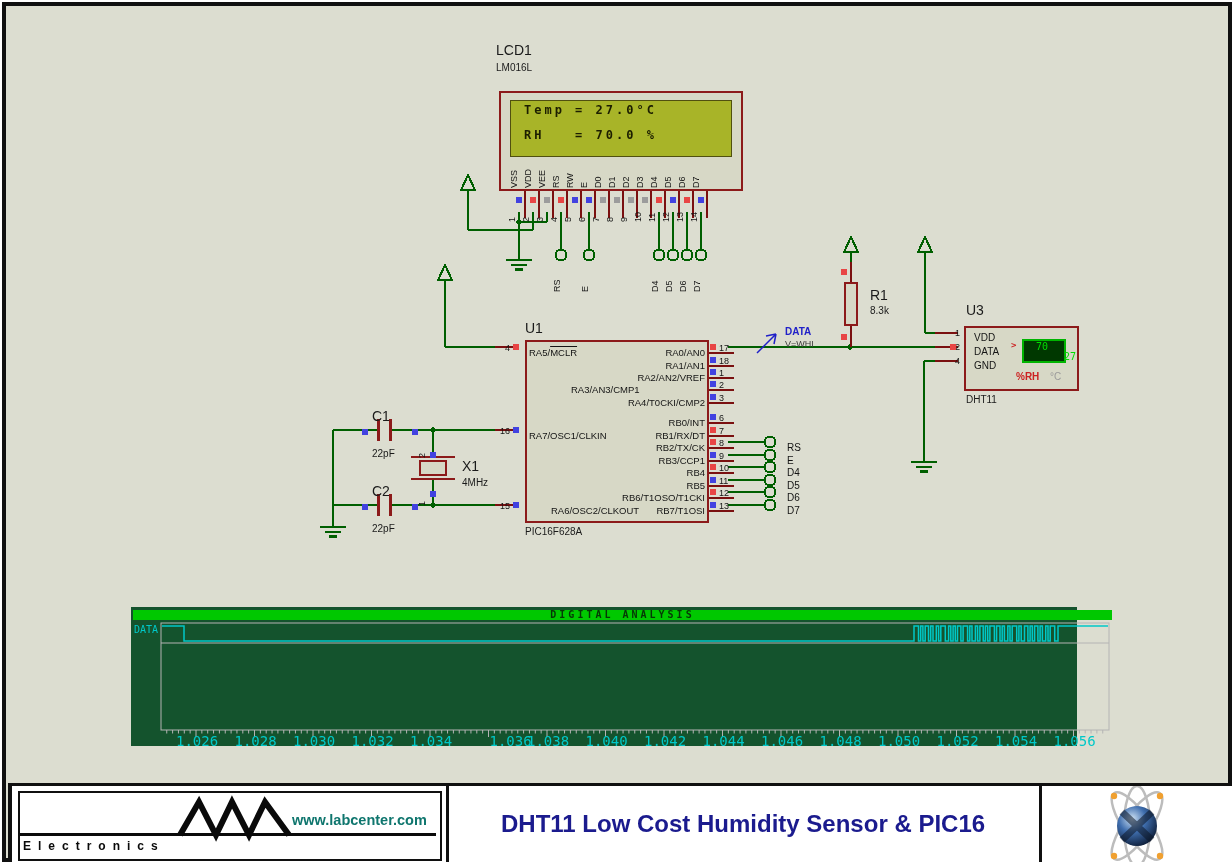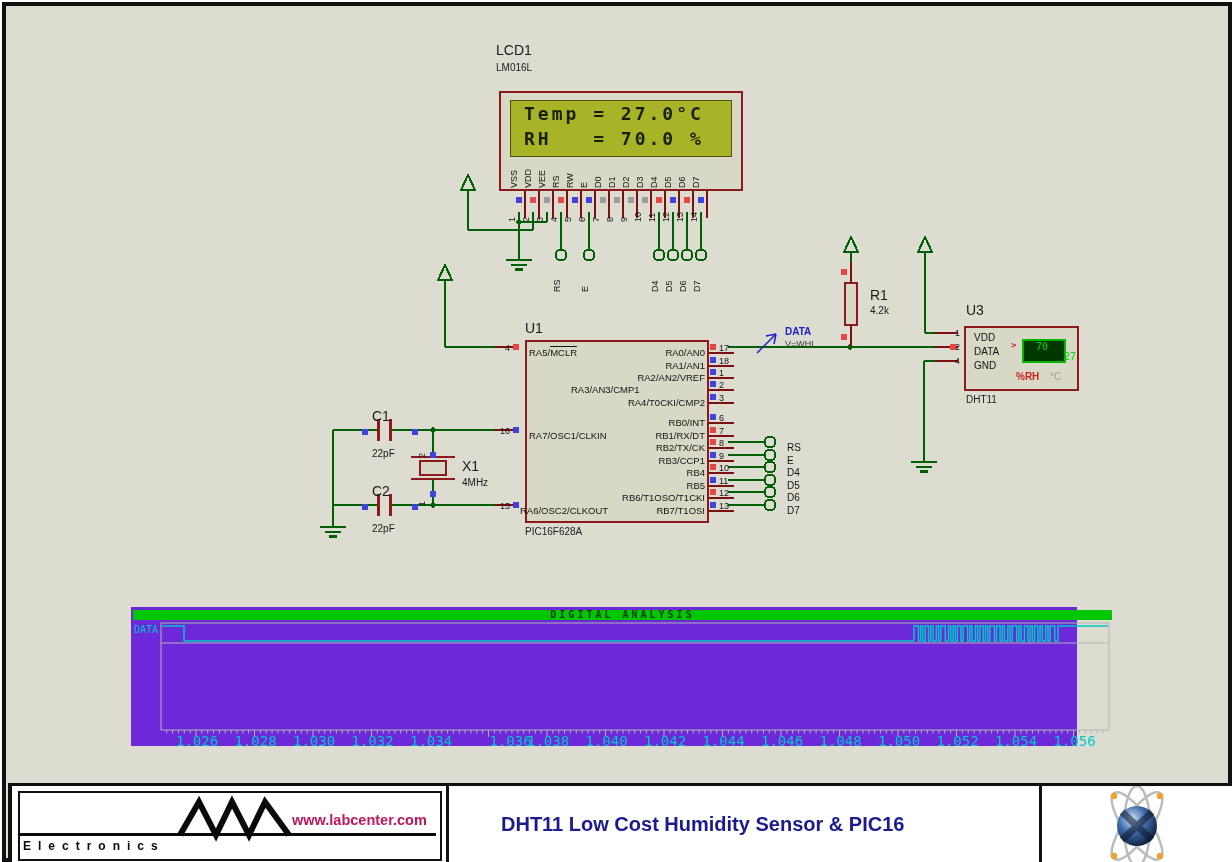--- a/index.html
+++ b/index.html
@@ -19,58 +19,58 @@
   .sq[data-state="red"]{background:#e84545;}
   .sq[data-state="gray"]{background:#9c9c9c;}
   .vl{position:absolute;width:2px;background:#7a1010;}
   .hl{position:absolute;height:2px;background:#7a1010;}
   
   .lcd-body{position:absolute;left:493px;top:85px;width:244px;height:100px;
             border:2px solid #8c1a1a;background:#d7d8c6;box-sizing:border-box;}
   .lcd-screen{position:absolute;left:504px;top:94px;width:222px;height:57px;
               background:#a8b428;border:1px solid #50500f;box-sizing:border-box;}
   .lcd-line{position:absolute;left:518px;font-family:"DejaVu Sans Mono",monospace;
-            font-weight:bold;font-size:18px;letter-spacing:3px;color:#1c1e00;white-space:pre;}
+            font-weight:bold;font-size:12px;letter-spacing:3px;color:#1c1e00;white-space:pre;}
   
   .mcu-body{position:absolute;left:519px;top:334px;width:184px;height:183px;
             border:2px solid #8c1a1a;background:#d7d8c6;box-sizing:border-box;}
   .ov{text-decoration:overline;}
   
   .dht-body{position:absolute;left:958px;top:320px;width:115px;height:65px;
             border:2px solid #8c1a1a;background:#d7d8c6;box-sizing:border-box;}
   .dht-pin{position:absolute;font-size:10px;color:#141414;line-height:12px;}
   .dht-display{position:absolute;left:1016px;top:333px;width:44px;height:24px;
                background:#003800;border:2px solid #00b400;box-sizing:border-box;}
   .dht-dval{position:absolute;width:40px;text-align:center;font-family:"DejaVu Sans Mono",monospace;
             font-size:10px;line-height:11px;color:#00dc00;}
   
-  .graph{position:absolute;left:125px;top:601px;width:946px;height:139px;background:#6d28d9;}
+  .graph{position:absolute;left:125px;top:601px;width:946px;height:139px;background:#14532d;}
   .graph-header{position:absolute;left:2px;top:3px;width:979px;height:10px;background:#00c800;
                 text-align:center;font-family:"DejaVu Sans Mono",monospace;font-weight:bold;
                 font-size:10px;line-height:10px;letter-spacing:3px;color:#063806;}
   .graph-trace-label{position:absolute;left:3px;top:17px;font-family:"DejaVu Sans Mono",monospace;
                 font-size:10px;color:#00c8c8;}
   .gtick{position:absolute;width:40px;text-align:center;font-family:"DejaVu Sans Mono",monospace;
          font-size:14px;color:#00c8c8;top:126px;}
   
   .footer{position:absolute;left:2px;top:777px;width:1228px;height:83px;display:flex;
           border-left:4px solid #101010;border-right:4px solid #101010;border-bottom:4px solid #101010;
           border-top:3px solid #101010;box-sizing:border-box;background:#ffffff;}
   .f-left{width:437px;border-right:3px solid #101010;position:relative;box-sizing:border-box;}
   .f-mid{flex:1;border-right:3px solid #101010;position:relative;display:flex;align-items:center;
          box-sizing:border-box;}
   .f-right{width:190px;position:relative;}
   .logo-box{position:absolute;left:6px;top:5px;width:420px;height:66px;border:2px solid #101010;}
   .logo-name{position:absolute;left:10px;top:8px;font-size:40px;font-weight:bold;color:#0a0a0a;
              letter-spacing:-1px;line-height:40px;}
-  .logo-url{position:absolute;left:280px;top:26px;font-size:14.5px;font-weight:bold;color:#be185d;}
+  .logo-url{position:absolute;left:280px;top:26px;font-size:14.5px;font-weight:bold;color:#0f766e;}
   .logo-sub{position:absolute;left:11px;top:53px;font-size:12px;font-weight:bold;color:#0a0a0a;
             letter-spacing:7px;}
   .logo-line{position:absolute;left:8px;top:47px;width:416px;height:3px;background:#0a0a0a;}
-  .doc-title{font-size:20px;font-weight:bold;color:#1b1b8e;padding-left:52px;}
+  .doc-title{font-size:24px;font-weight:bold;color:#1b1b8e;padding-left:52px;}
   .net-label{position:absolute;font-size:10px;font-weight:bold;color:#2020c8;}
   .probe-label{position:absolute;font-size:9px;color:#3c3c3c;}
   .term-label{position:absolute;font-size:10px;color:#141414;line-height:12px;}
   .marker{position:absolute;font-size:9px;font-weight:bold;color:#cc2222;
           font-family:"DejaVu Sans Mono",monospace;}
 </style>
 </head>
 <body>
 
 <div class="sheet">
@@ -219,21 +219,21 @@
       <div class="vlabel" style="left: 695px; top: 172px;">D7</div>
       <div class="vlabel" style="left: 693px; top: 206px;">14</div>
     </div>
 
   <div class="ref" style="left:519px;top:314px;">U1</div>
   <div class="mcu-body"></div>
   <div class="val" style="left:519px;top:520px;">PIC16F628A</div>
 
   <div class="pname" style="left:523px;top:341px;"><span>RA5/</span><span class="ov">MCLR</span></div>
   <div class="pname" style="left:523px;top:424px;"><span>RA7/OSC1/CLKIN</span></div>
-  <div class="pname" style="left:514px;top:499px;"><span>RA6/OSC2/CLKOUT</span></div>
+  <div class="pname" style="left:545px;top:499px;"><span>RA6/OSC2/CLKOUT</span></div>
   <div class="pnum" style="left:480px;top:337px;width:24px;text-align:right;">4</div>
   <div class="pnum" style="left:480px;top:420px;width:24px;text-align:right;">16</div>
   <div class="pnum" style="left:480px;top:495px;width:24px;text-align:right;">15</div>
   <div class="sq" style="left:507px;top:338px;" data-state="red"></div>
   <div class="sq" style="left:507px;top:421px;" data-state="blue"></div>
   <div class="sq" style="left:507px;top:496px;" data-state="blue"></div>
   <div id="mcu-right">
       <div class="hl" style="left: 703px; top: 346px; width: 25px;"></div>
       <div class="pname" style="left: 565px; top: 341px; width: 134px; text-align: right;">RA0/AN0</div>
       <div class="pnum" style="left: 713px; top: 337px;">17</div>
@@ -297,21 +297,21 @@
   <div class="sq" style="left:356px;top:498px;" data-state="blue"></div>
   <div class="sq" style="left:406px;top:498px;" data-state="blue"></div>
   <div class="ref" style="left:456px;top:452px;">X1</div>
   <div class="val" style="left:456px;top:471px;">4MHz</div>
   <div class="vlabel" style="left:421px;top:442px;">2</div>
   <div class="vlabel" style="left:421px;top:490px;">1</div>
   <div class="sq" style="left:424px;top:446px;" data-state="blue"></div>
   <div class="sq" style="left:424px;top:485px;" data-state="blue"></div>
 
   <div class="ref" style="left:864px;top:281px;">R1</div>
-  <div class="val" style="left:864px;top:299px;">4.2k</div>
+  <div class="val" style="left:864px;top:299px;">8.3k</div>
   <div class="sq" style="left:835px;top:263px;" data-state="red"></div>
   <div class="sq" style="left:835px;top:328px;" data-state="red"></div>
 
   <div class="net-label" style="left:779px;top:320px;">DATA</div>
   <div class="probe-label" style="left:779px;top:333px;">V=WHI</div>
 
   <div class="ref" style="left:960px;top:296px;">U3</div>
   <div class="dht-body"></div>
   <div class="val" style="left:960px;top:388px;">DHT11</div>
   <div class="dht-pin" style="left:968px;top:326px;">VDD</div>

